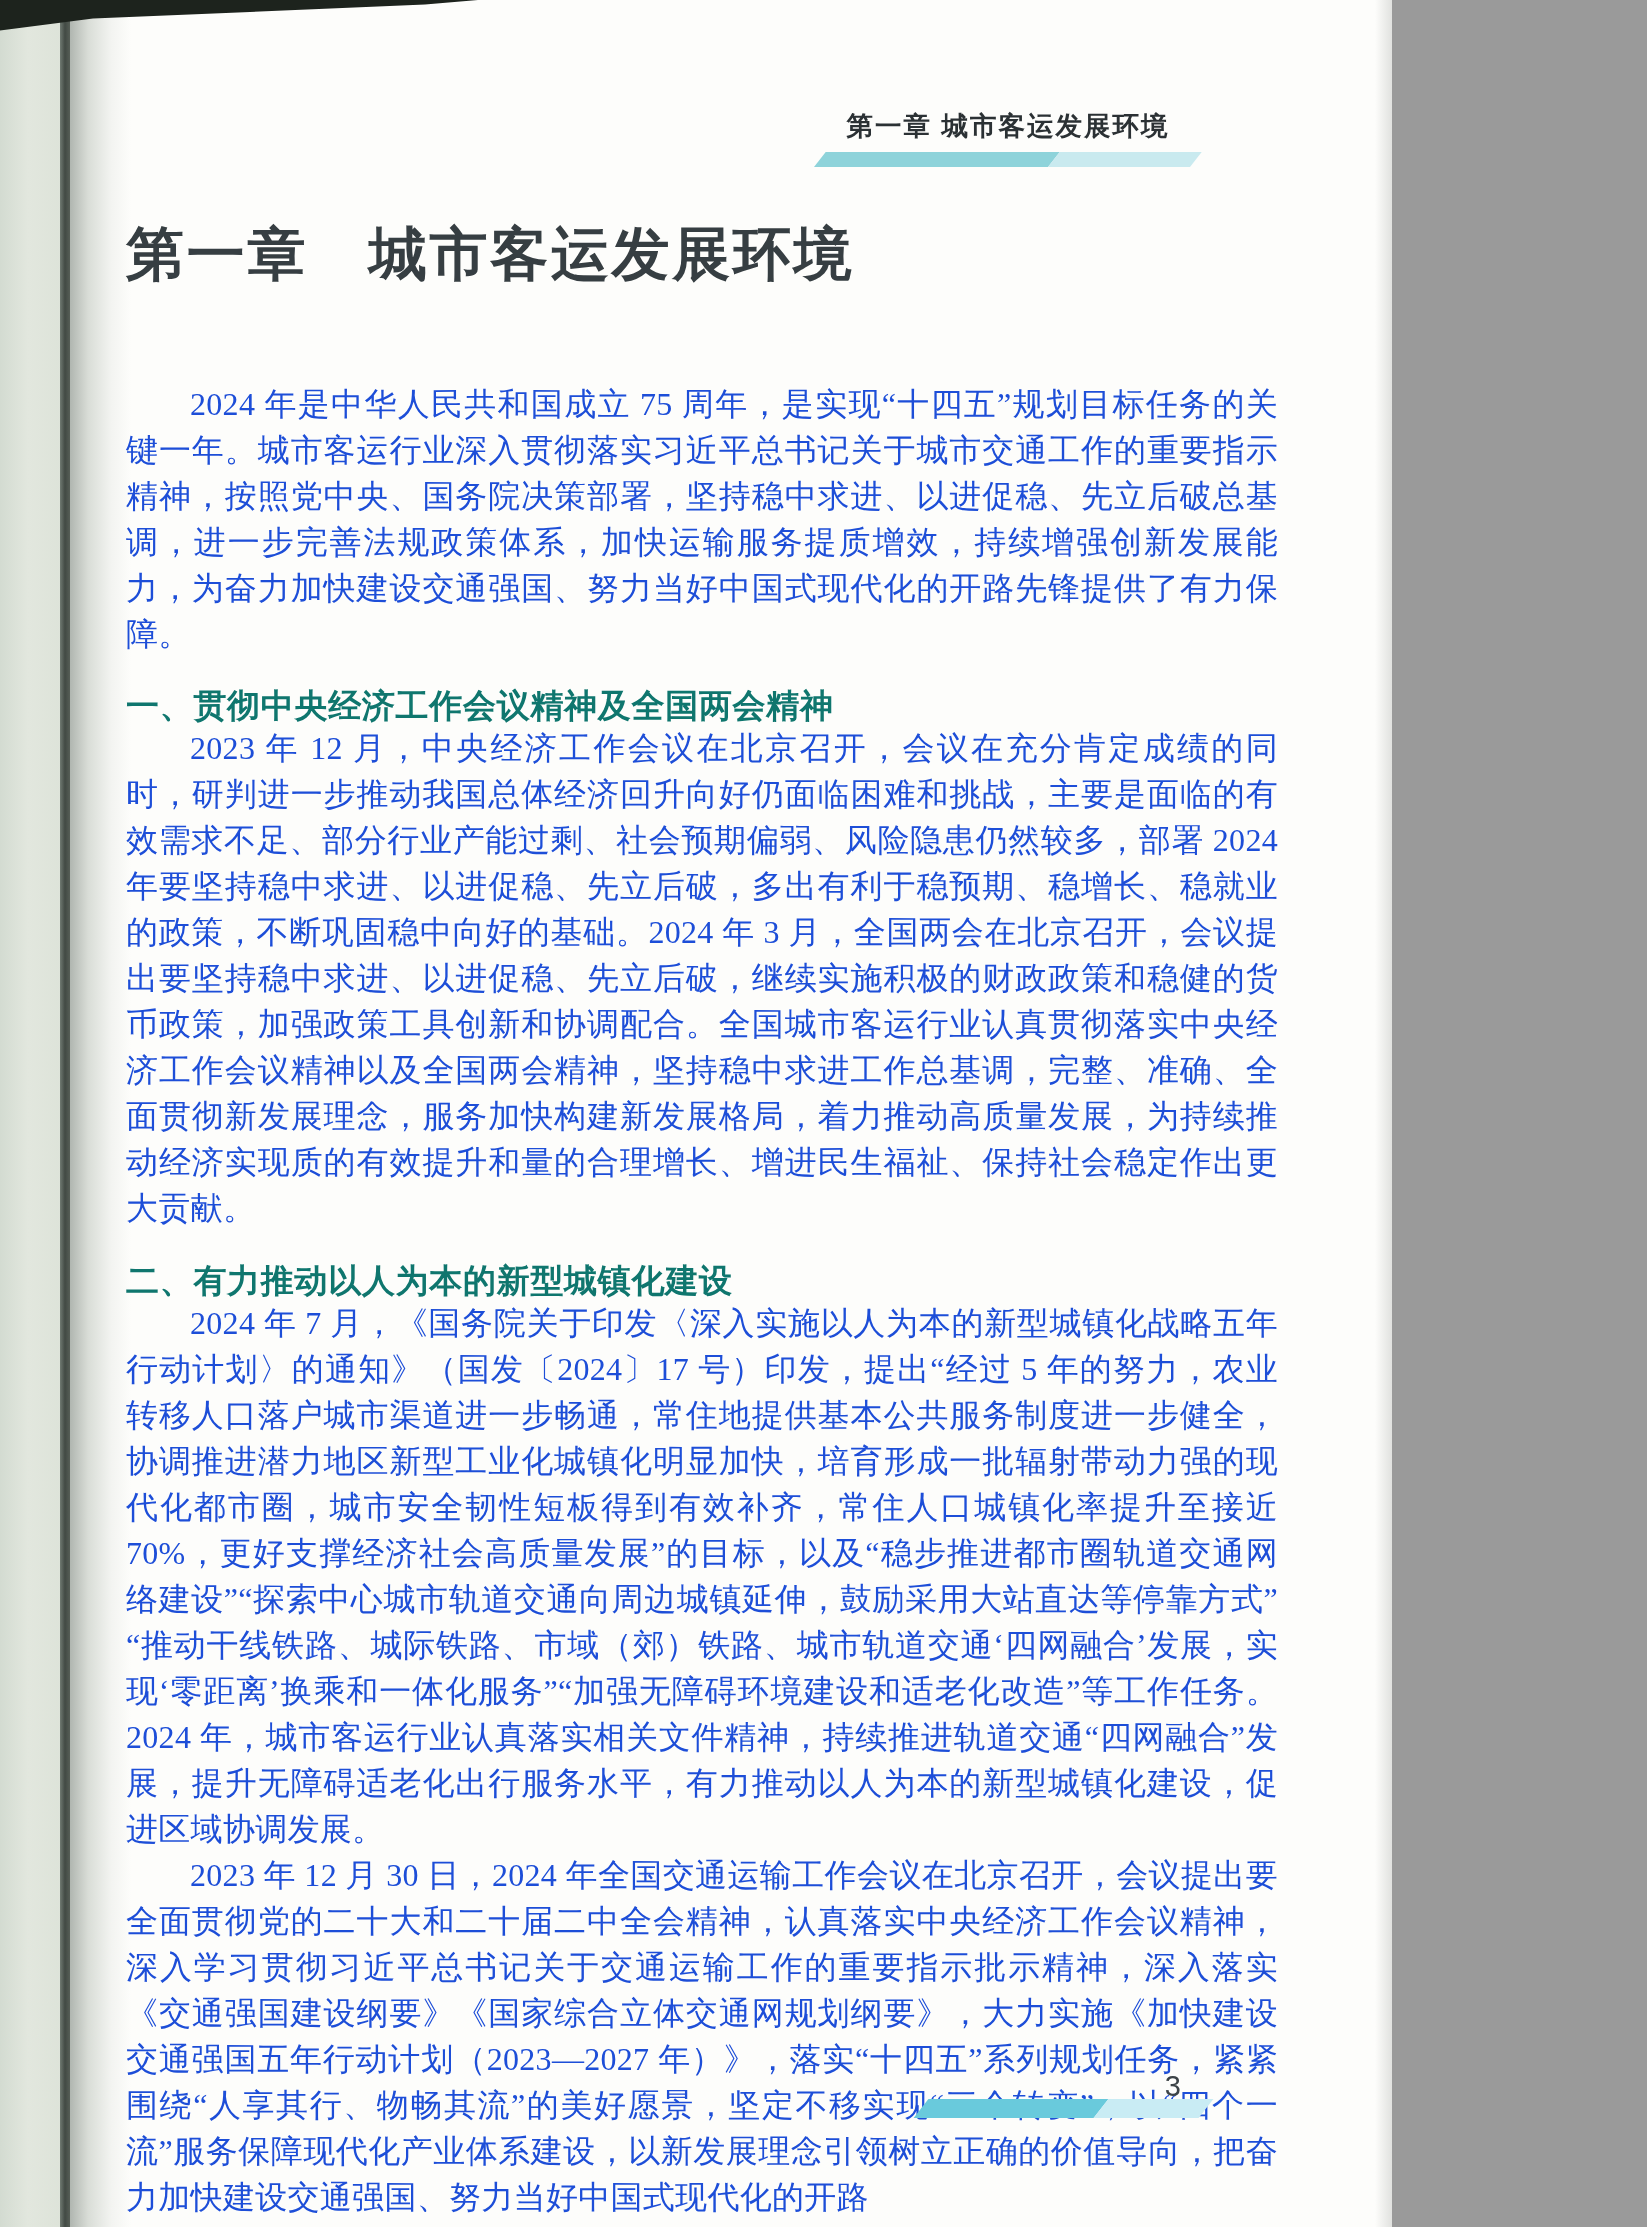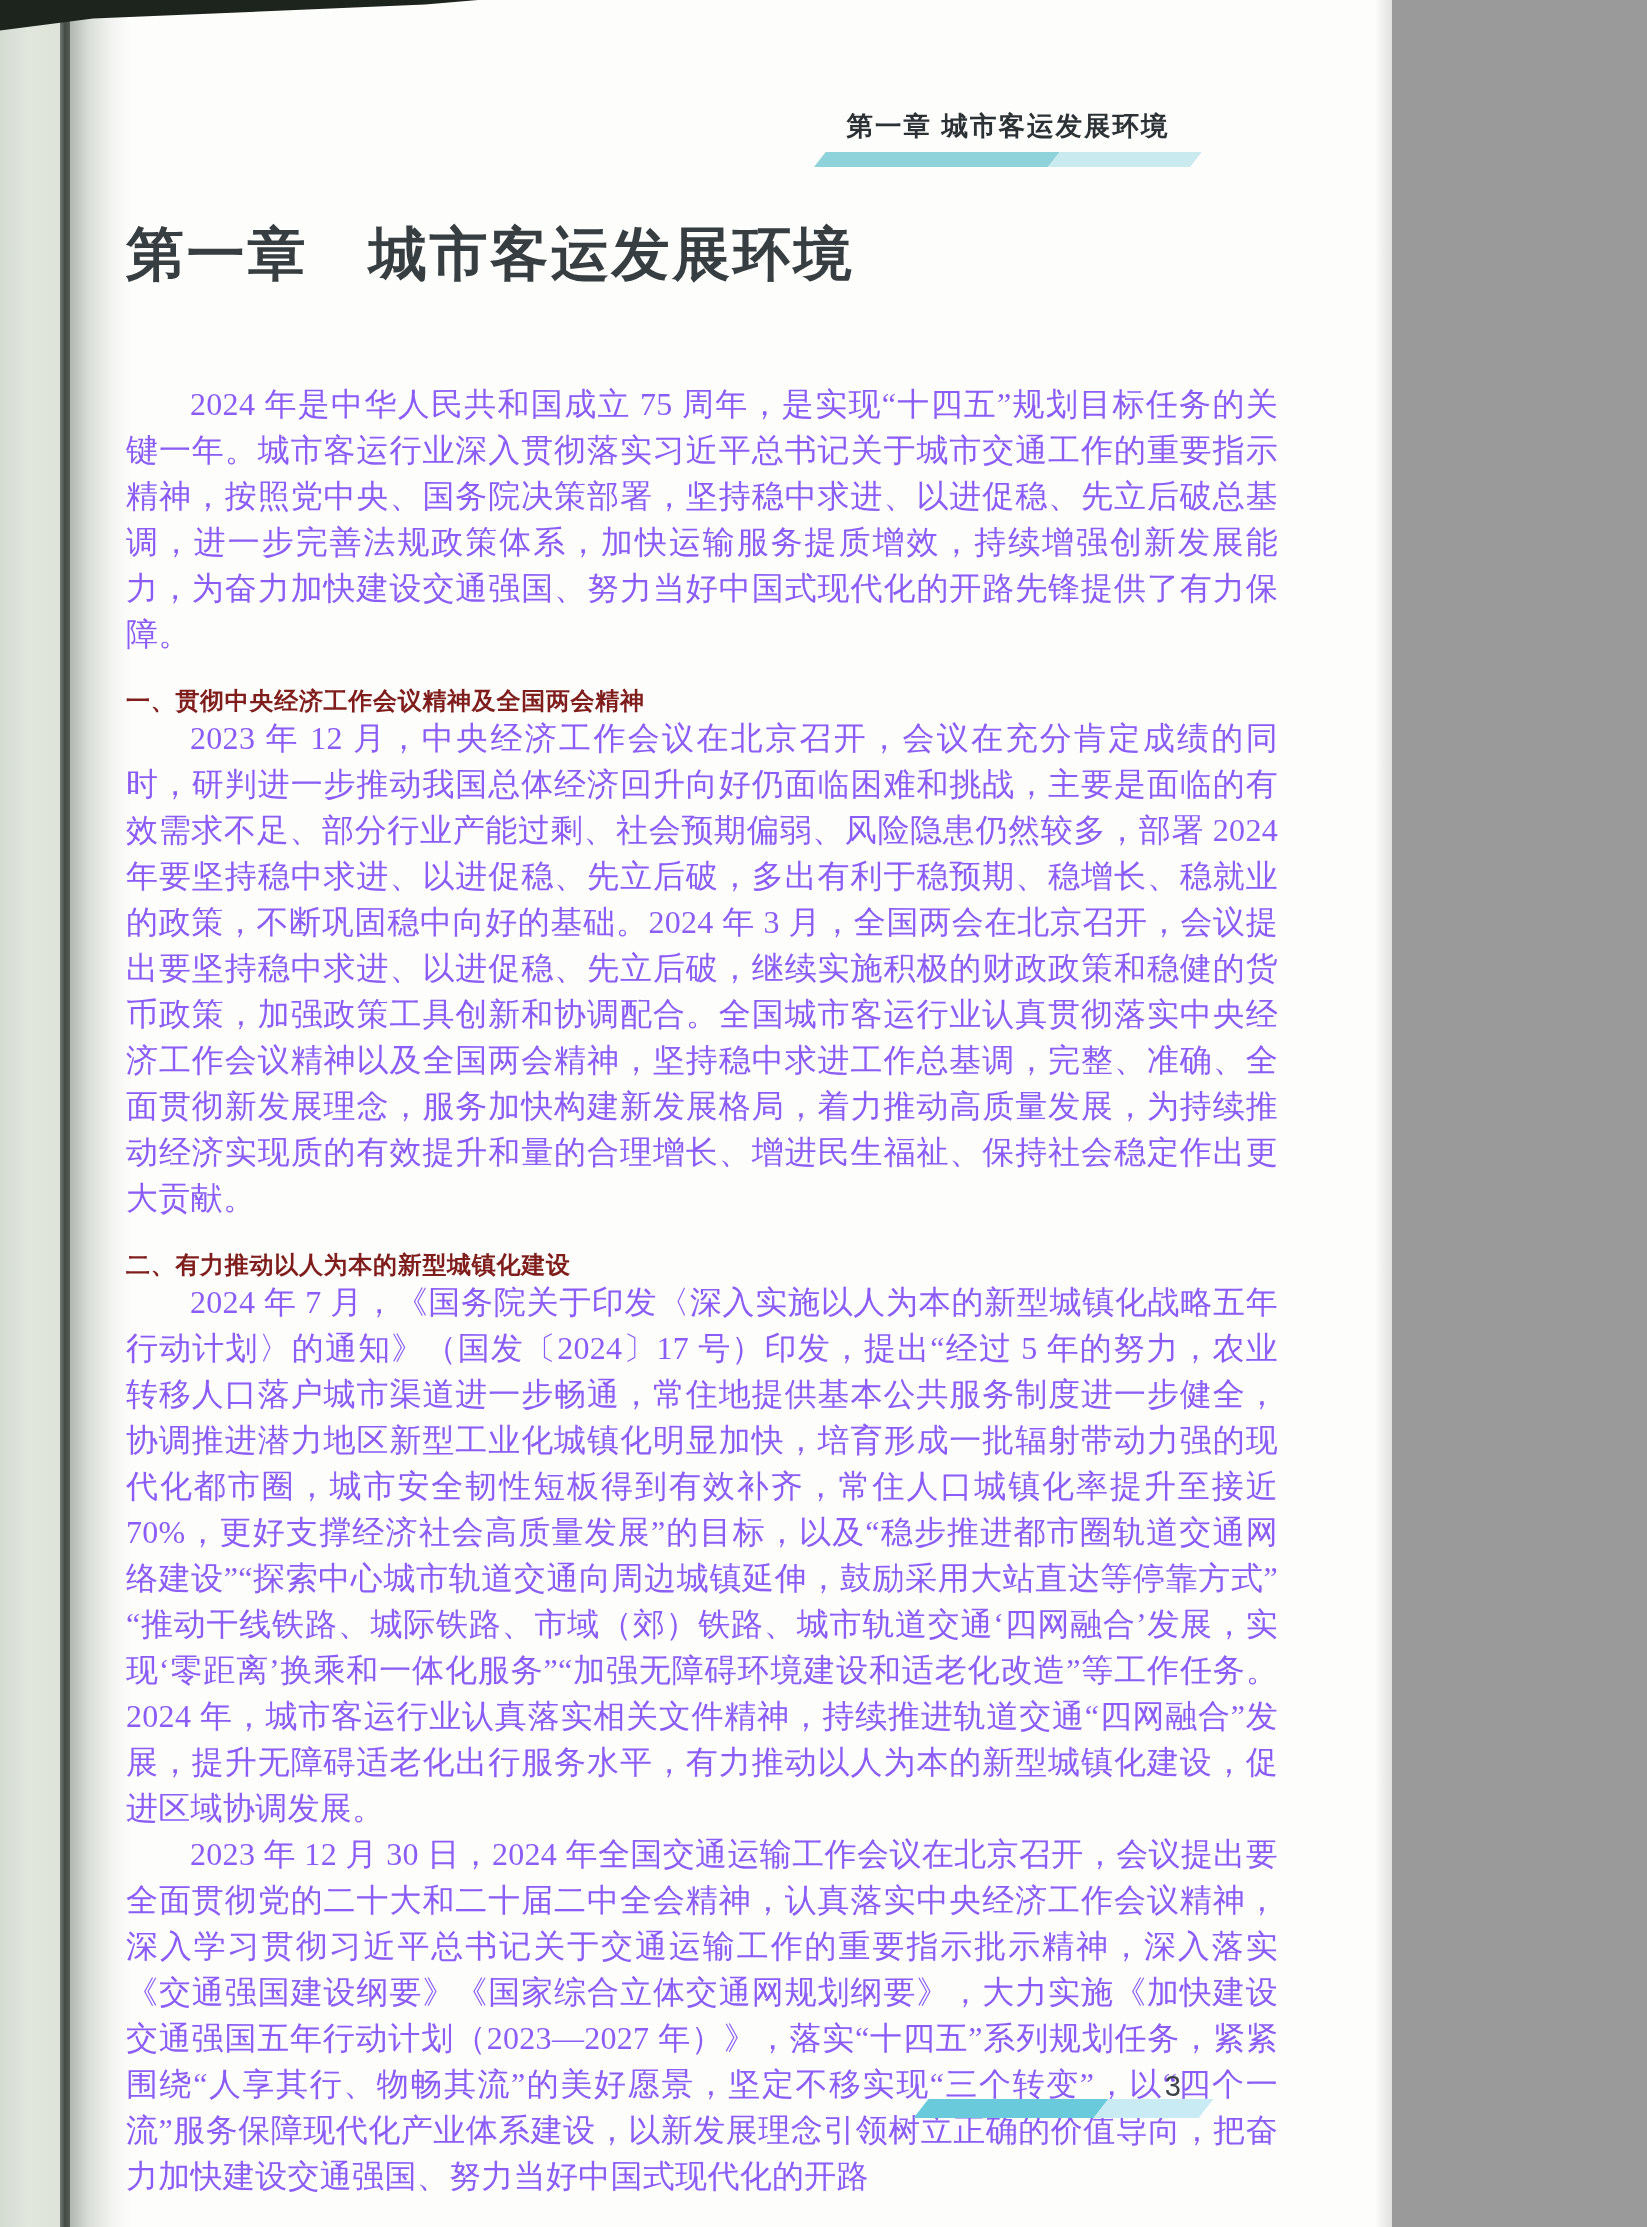--- a/index.html
+++ b/index.html
@@ -49,29 +49,29 @@
   .content { position:absolute; left:126px; right:114px; top:0; }
   .chapter-title {
     margin:224px 0 0 0;
     font-family:"Liberation Sans","DejaVu Sans",sans-serif;
     font-weight:bold; font-size:58px; line-height:1.05;
     color:#363e42; letter-spacing:2.7px;
   }
   .body-par {
     margin:0; font-size:32px; line-height:46px;
     text-align:justify; text-indent:2em;
-    color:#8b5cf6; letter-spacing:0.3px;
+    color:#1d4ed8; letter-spacing:0.3px;
   }
   .p-first { margin-top:96px; }
   .p-after-heading { }
   .sec-heading {
     margin:30.5px 0 0 0;
     font-family:"Liberation Sans","DejaVu Sans",sans-serif;
-    font-weight:bold; font-size:24px; line-height:1.15;
-    color:#7f1d1d; letter-spacing:0.7px;
+    font-weight:bold; font-size:33px; line-height:1.15;
+    color:#0f766e; letter-spacing:0.7px;
   }
 
   
   .page-number {
     position:absolute; top:2070px; right:211px;
     font-size:29px; line-height:32px; color:#3c4347;
     font-family:"Liberation Sans","DejaVu Sans",sans-serif;
   }
   .footer-bar {
     position:absolute; top:2099px; right:186px;

